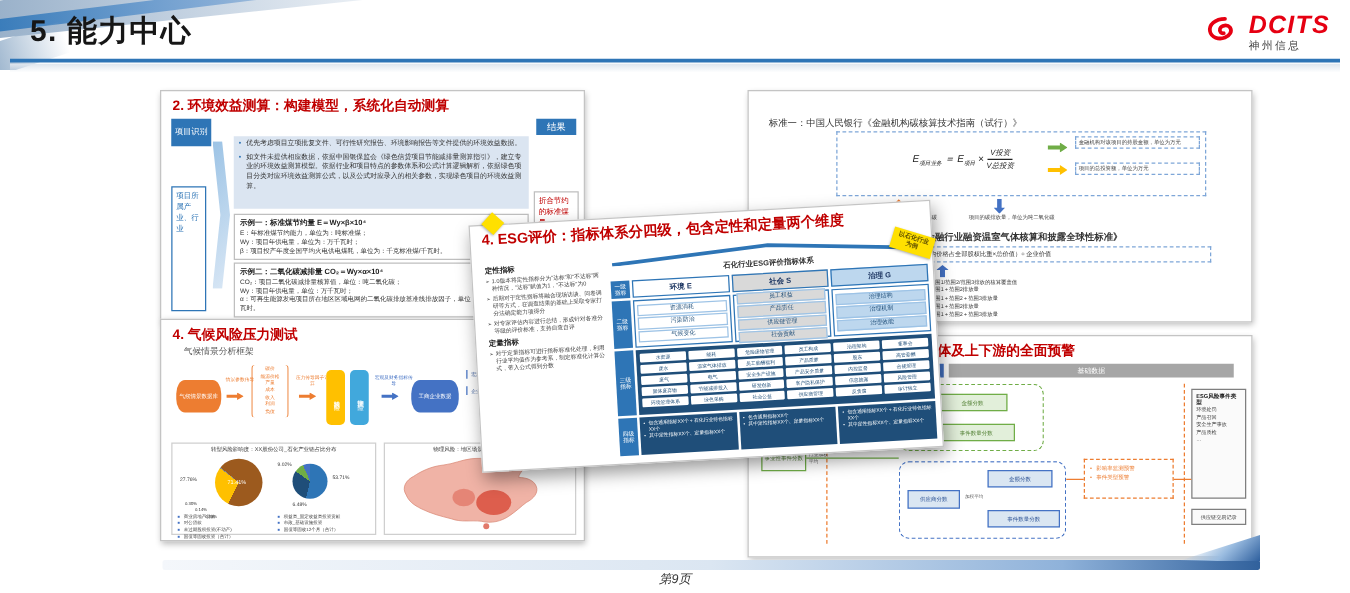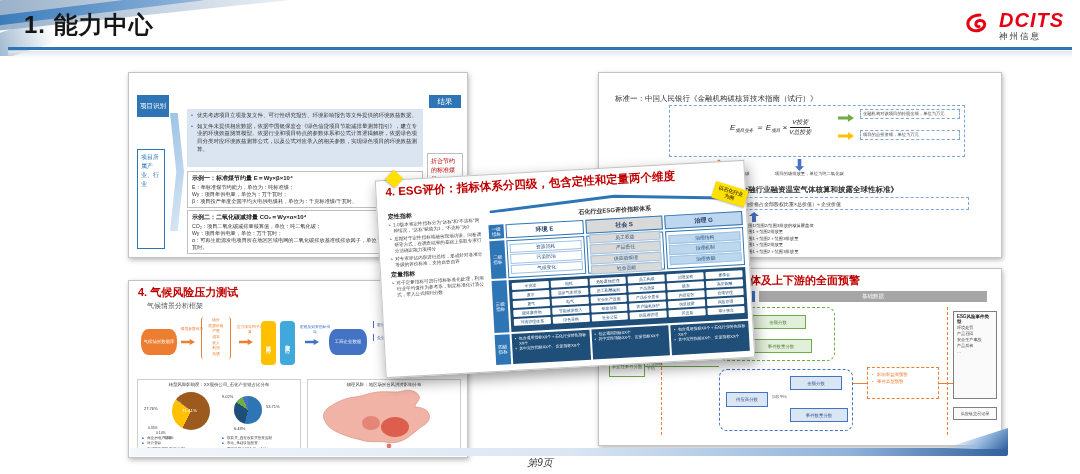--- a/index.html
+++ b/index.html
@@ -99,34 +99,35 @@
             background:linear-gradient(135deg,rgba(255,255,255,0) 25%,#9abce0 60%,#2e5f9e 100%); }
 </style>
 </head>
 <body>
 
 <div id="swoosh">
   <div class="sw1"></div>
   <div class="sw2"></div>
   <div class="sw3"></div>
 </div>
-<div id="page-title">1. 能力中心</div>
+<div id="page-title">5. 能力中心</div>
 <div id="logo">
   <svg width="30" height="24" viewBox="0 0 30 24">
     <path d="M15 2 C7 2 2 7 3 12 C4 17 10 19 15 17 C19 15.5 21 12 19 9 C17 6.5 12 7 11 10 C10.3 12.3 12 14 14 13.6" fill="none" stroke="#e60012" stroke-width="3" stroke-linecap="round"></path>
   </svg>
   <div class="txt">
     <span class="brand">DCITS</span>
     <span class="sub">神州信息</span>
   </div>
 </div>
 <div id="title-rule"></div>
 <div id="title-rule-shade"></div>
 
 <div class="card" style="left:128px;top:72px;width:340px;height:186px;">
+  <div class="ctitle">2. 环境效益测算：构建模型，系统化自动测算</div>
   <div class="bluehdr" style="left:8px;top:22px;width:32px;height:22px;font-size:6.5px;text-align:center;line-height:1.2;">项目识别</div>
   <div class="abs" style="left:8px;top:76px;width:28px;height:100px;border:1px solid #2e75b6;color:#2e75b6;font-size:6px;padding:3px;line-height:1.5;">项目所属产业、行业</div>
   <div class="chevron" style="left:41px;top:40px;width:14px;height:118px;"></div>
   <div class="abs" style="left:58px;top:36px;width:236px;height:58px;background:#dbe5f1;padding:3px 4px;">
     <ul class="bullets">
       <li class="tinytxt">优先考虑项目立项批复文件、可行性研究报告、环境影响报告等文件提供的环境效益数据。</li>
       <li class="tinytxt">如文件未提供相应数据，依据中国银保监会《绿色信贷项目节能减排量测算指引》，建立专业的环境效益测算模型。依据行业和项目特点的参数体系和公式计算逻辑解析，依据绿色项目分类对应环境效益测算公式，以及公式对应录入的相关参数，实现绿色项目的环境效益测算。</li>
     </ul>
   </div>
   <div class="bluehdr" style="left:300px;top:22px;width:32px;height:13px;">结果</div>
@@ -180,21 +181,21 @@
   <div class="darrow abs" style="left:116px;top:165px;width:10px;height:9px;background:#70ad47;"></div>
   <ul class="rangelist abs" style="left:140px;top:150px;">
       <li>范围1/范围2/范围3排放的核算覆盖值</li>
       <li>范围1＋范围2排放量</li>
       <li>范围1＋范围2＋范围3排放量</li>
       <li>范围1＋范围2排放量</li>
       <li>范围1＋范围2＋范围3排放量</li>
     </ul>
 </div>
 
-<div class="card" style="left:128px;top:280px;width:340px;height:178px;">
+<div class="card" style="left:128px;top:255px;width:340px;height:178px;">
   <div class="ctitle">4. 气候风险压力测试</div>
   <div class="abs" style="left:18px;top:20px;font-size:7px;color:#555;">气候情景分析框架</div>
   <div class="cyl abs" style="left:12px;top:48px;width:36px;height:26px;background:#ed7d31;">气候情景数据库</div>
   <div class="flowlabel abs" style="left:50px;top:46px;width:26px;">情景参数传导</div>
   <div class="rarrow abs" style="left:52px;top:58px;width:14px;height:6px;background:#ed7d31;"></div>
   <div class="bracketbox abs" style="left:72px;top:36px;width:30px;">
       <div style="font-size:3.8px;color:#ed7d31;text-align:center;line-height:1.5;">碳价</div>
       <div style="font-size:3.8px;color:#ed7d31;text-align:center;line-height:1.5;">能源价格</div>
       <div style="font-size:3.8px;color:#ed7d31;text-align:center;line-height:1.5;">产量</div>
       <div style="font-size:3.8px;color:#ed7d31;text-align:center;line-height:1.5;">成本</div>

